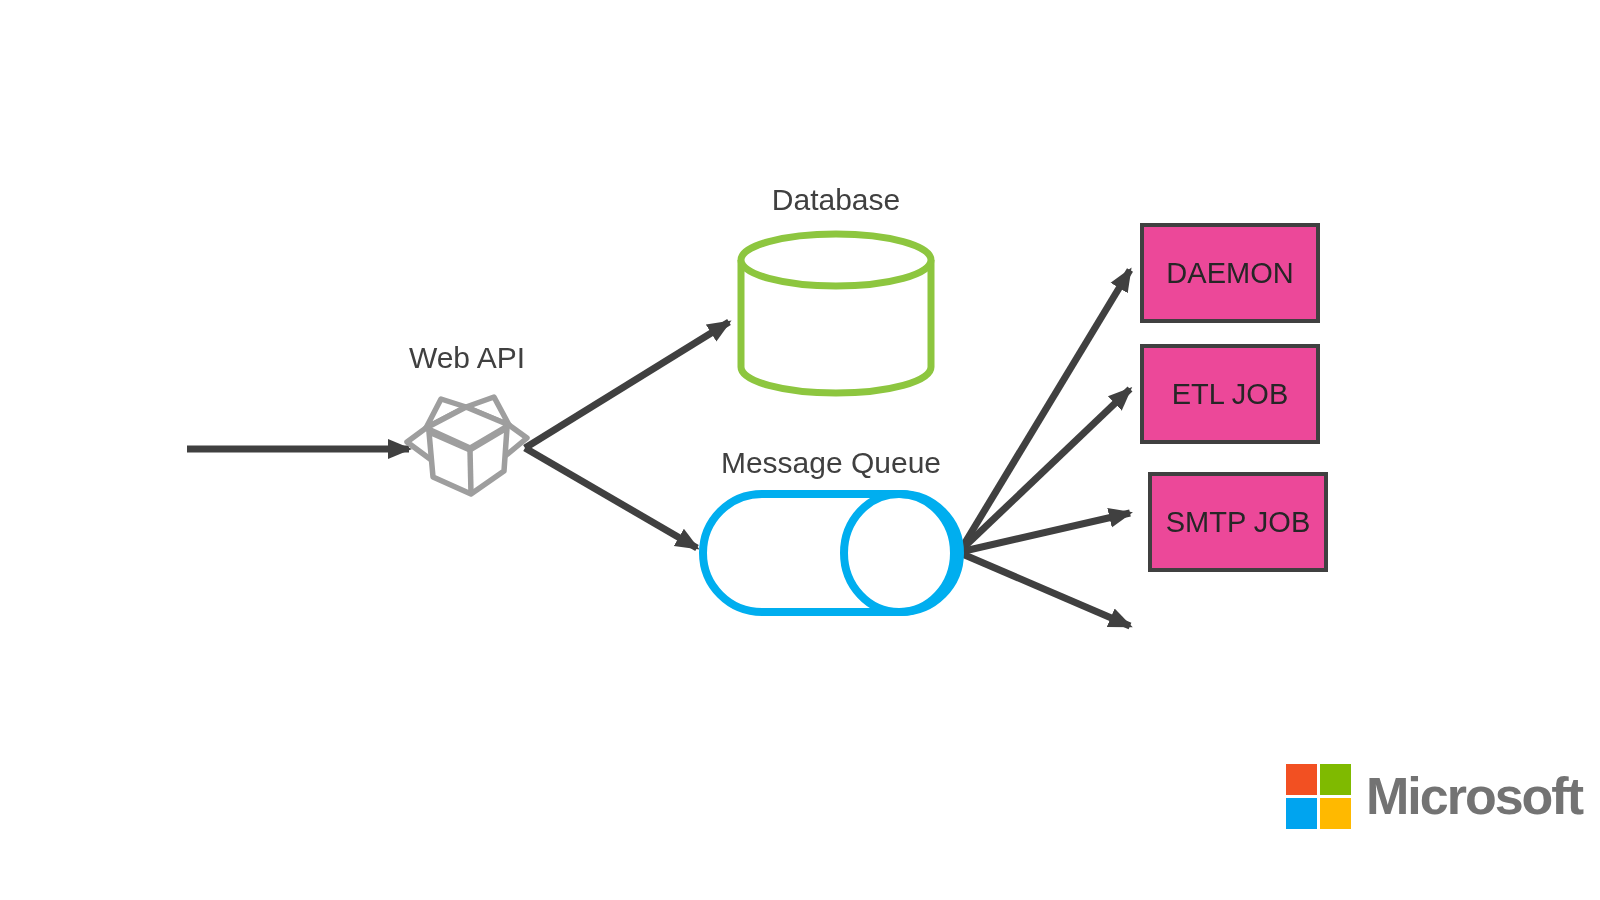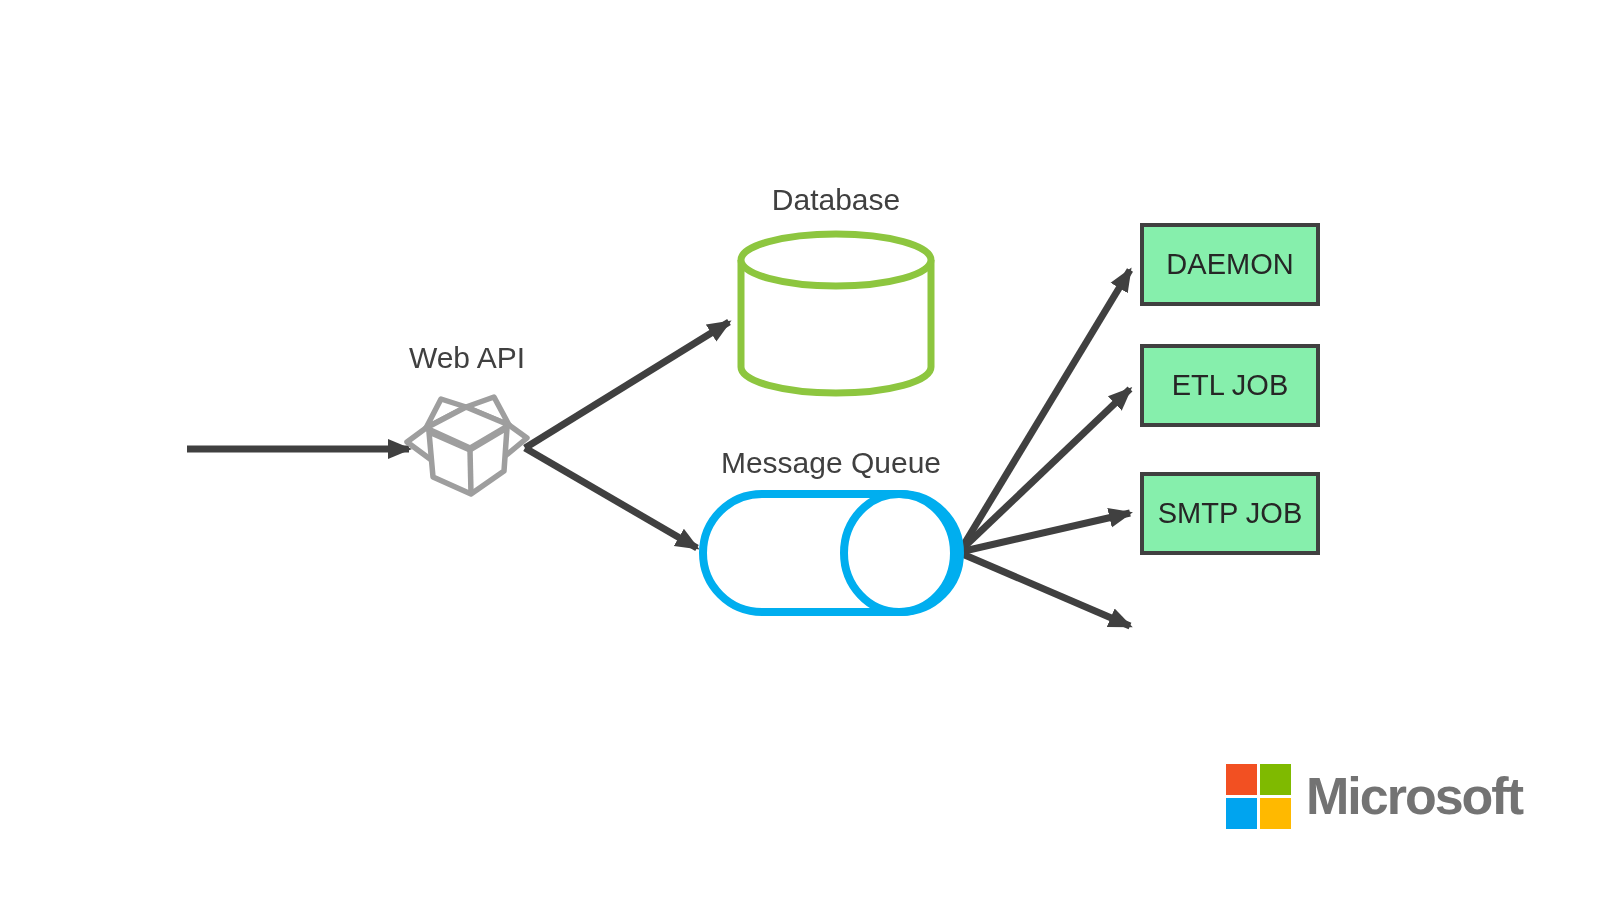--- a/index.html
+++ b/index.html
@@ -28,36 +28,36 @@
     font-weight:300;
     text-align:center;
     white-space:nowrap;
   }
   .label-database{left:736px;top:183px;width:200px;text-align:center;}
   .label-webapi{left:367px;top:341px;width:200px;}
   .label-mq{left:681px;top:446px;width:300px;}
   .node-box{
     position:absolute;
     left:1140px;
-    width:180px;height:83px;
+    width:180px;height:100px;
     box-sizing:border-box;
     border:4px solid #404040;
-    background:#86efac;
+    background:#ec4899;
     display:flex;align-items:center;justify-content:center;
     font-size:29px;
     color:#262626;
     white-space:nowrap;
   }
   .box-daemon{top:223px;}
   .box-etl{top:344px;}
-  .box-smtp{top:472px;}
+  .box-smtp{top:472px;margin-left:8px;}
   .box-ai{top:586px;}
   .ms-logo{
     position:absolute;
-    left:1226px;top:764px;
+    left:1286px;top:764px;
     display:flex;align-items:center;gap:15px;
   }
   .ms-wordmark{
     font-size:52px;
     font-weight:600;
     letter-spacing:-2px;
     color:#737373;
     line-height:65px;
     white-space:nowrap;
   }

